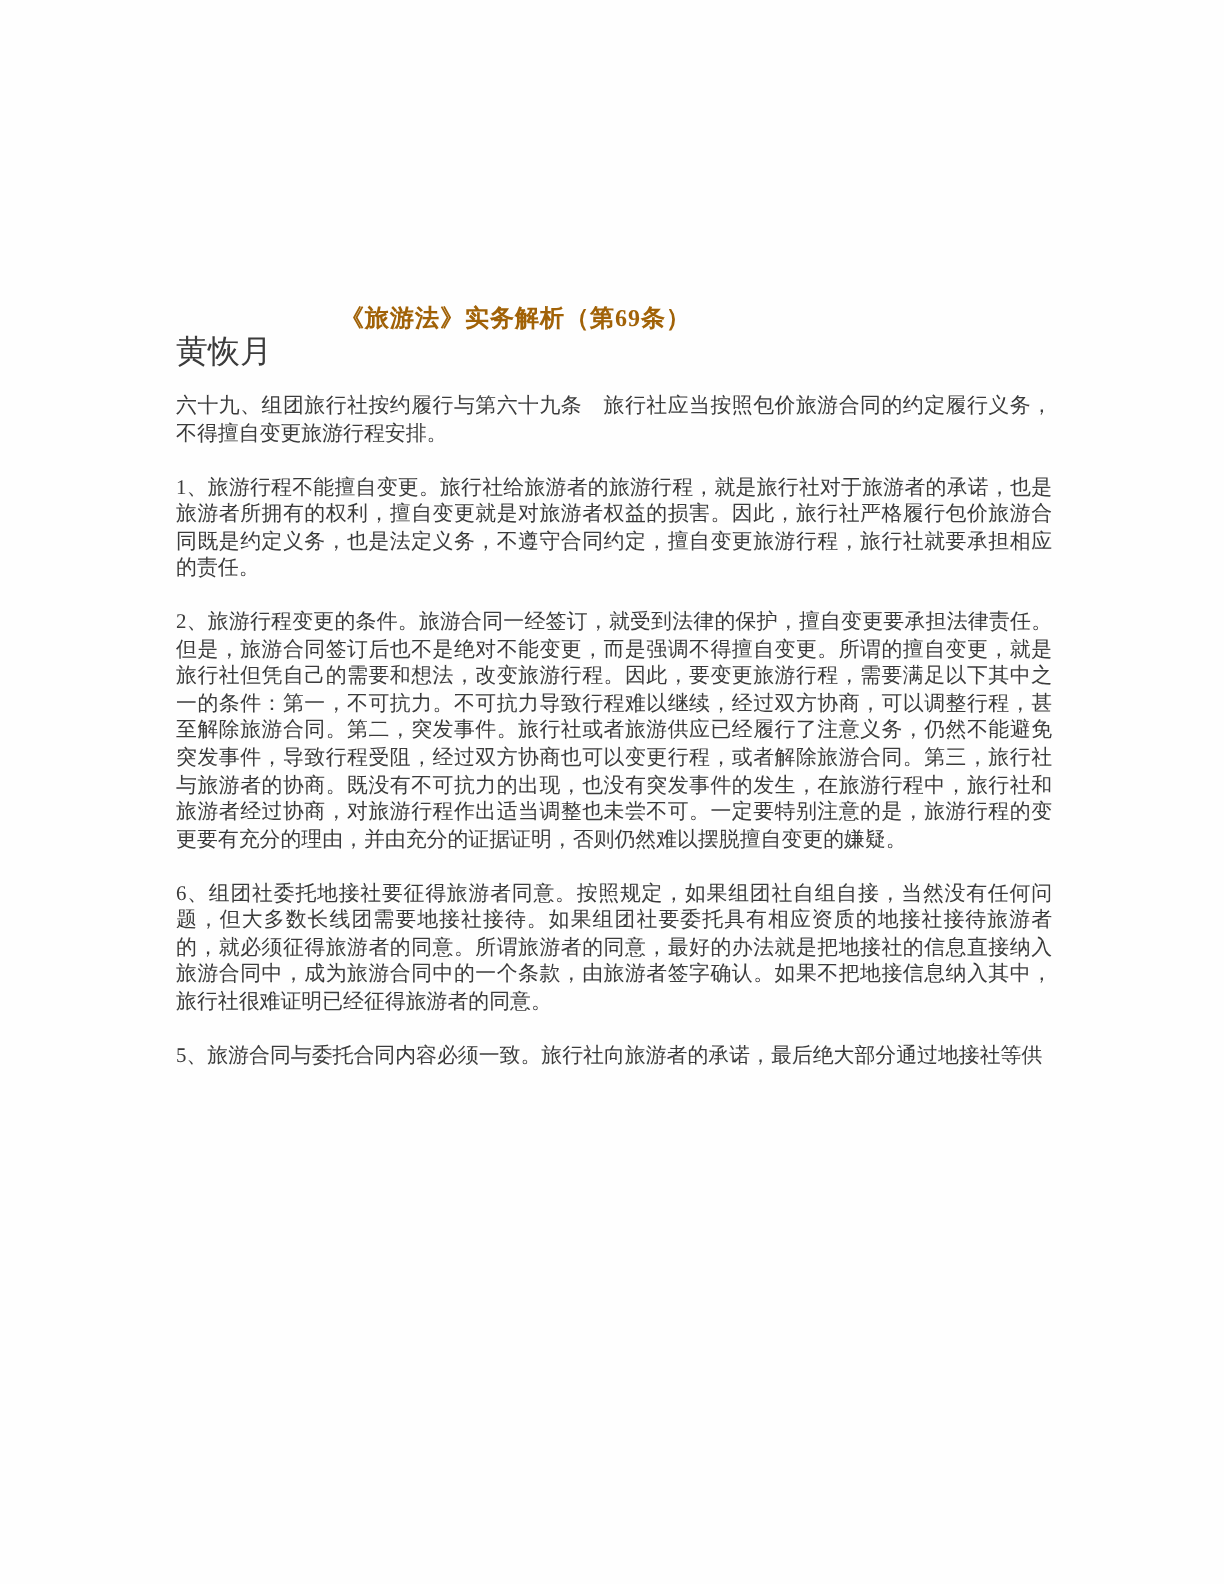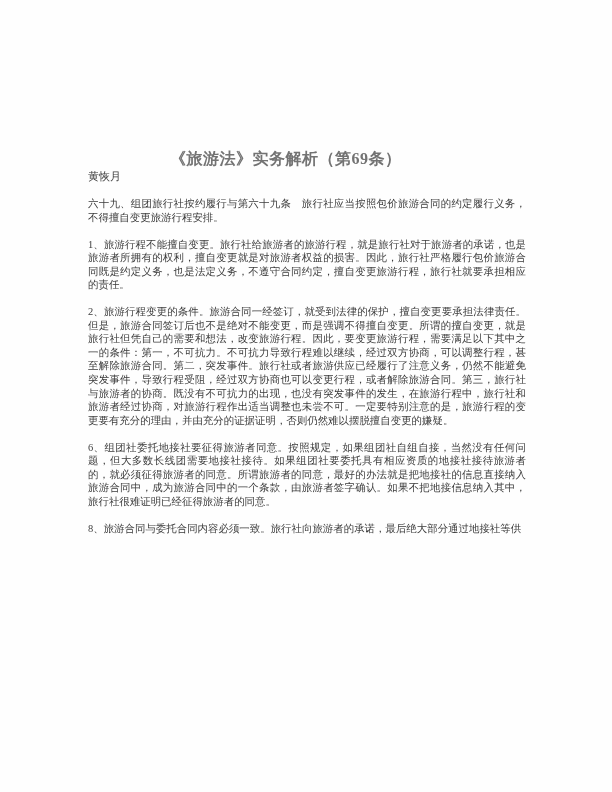--- a/index.html
+++ b/index.html
@@ -17,29 +17,29 @@
     color: #3b3b3b;
   }
   .content {
     position: absolute;
     left: 88px;
     top: 152px;
     width: 438px;
   }
   .title {
     margin: 0 0 0 82px;
-    font-size: 16px;
+    font-size: 12px;
     line-height: 14px;
     font-weight: bold;
     letter-spacing: 0.5px;
-    color: #737373;
+    color: #a16207;
   }
   .author {
     margin-top: 4px;
-    font-size: 11px;
+    font-size: 16px;
     line-height: 13.5px;
   }
   .body-block {
     margin-top: 0;
   }
   .para {
     margin: 0;
     font-size: 10.45px;
     line-height: 13.55px;
     text-align: justify;
@@ -59,16 +59,16 @@
 
 <div class="page">
   <div class="content">
     <h1 class="title">《旅游法》实务解析（第69条）</h1>
     <div class="author">黄恢月</div>
     <div class="body-block">
         <p class="para space-before">六十九、组团旅行社按约履行与第六十九条　旅行社应当按照包价旅游合同的约定履行义务，不得擅自变更旅游行程安排。</p>
         <p class="para space-before">1、旅游行程不能擅自变更。旅行社给旅游者的旅游行程，就是旅行社对于旅游者的承诺，也是旅游者所拥有的权利，擅自变更就是对旅游者权益的损害。因此，旅行社严格履行包价旅游合同既是约定义务，也是法定义务，不遵守合同约定，擅自变更旅游行程，旅行社就要承担相应的责任。</p>
         <p class="para space-before">2、旅游行程变更的条件。旅游合同一经签订，就受到法律的保护，擅自变更要承担法律责任。但是，旅游合同签订后也不是绝对不能变更，而是强调不得擅自变更。所谓的擅自变更，就是旅行社但凭自己的需要和想法，改变旅游行程。因此，要变更旅游行程，需要满足以下其中之一的条件：第一，不可抗力。不可抗力导致行程难以继续，经过双方协商，可以调整行程，甚至解除旅游合同。第二，突发事件。旅行社或者旅游供应已经履行了注意义务，仍然不能避免突发事件，导致行程受阻，经过双方协商也可以变更行程，或者解除旅游合同。第三，旅行社与旅游者的协商。既没有不可抗力的出现，也没有突发事件的发生，在旅游行程中，旅行社和旅游者经过协商，对旅游行程作出适当调整也未尝不可。一定要特别注意的是，旅游行程的变更要有充分的理由，并由充分的证据证明，否则仍然难以摆脱擅自变更的嫌疑。</p>
         <p class="para space-before">6、组团社委托地接社要征得旅游者同意。按照规定，如果组团社自组自接，当然没有任何问题，但大多数长线团需要地接社接待。如果组团社要委托具有相应资质的地接社接待旅游者的，就必须征得旅游者的同意。所谓旅游者的同意，最好的办法就是把地接社的信息直接纳入旅游合同中，成为旅游合同中的一个条款，由旅游者签字确认。如果不把地接信息纳入其中，旅行社很难证明已经征得旅游者的同意。</p>
-        <p class="para space-before">8、旅游合同与委托合同内容必须一致。旅行社向旅游者的承诺，最后绝大部分通过地接社等供</p>
+        <p class="para space-before">5、旅游合同与委托合同内容必须一致。旅行社向旅游者的承诺，最后绝大部分通过地接社等供</p>
       </div>
   </div>
 </div>
 
 </body></html>

